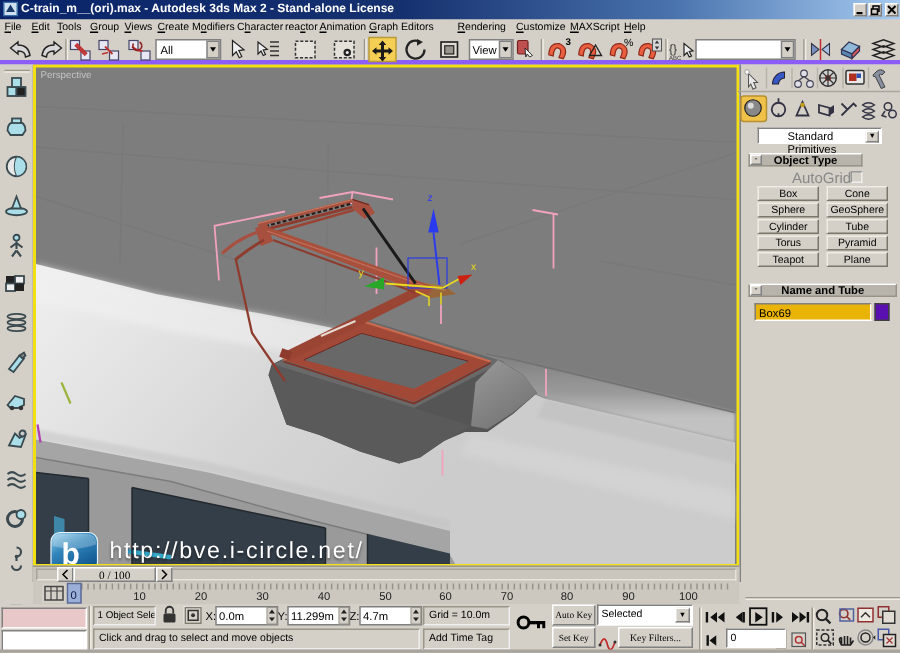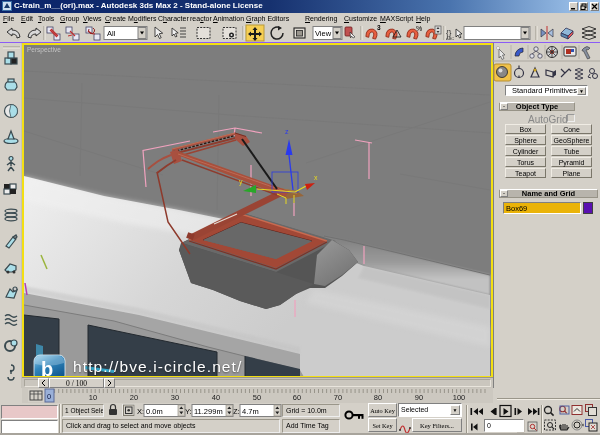--- a/index.html
+++ b/index.html
@@ -52,21 +52,21 @@
   <span class="abs" style="left:158px;top:2px;">C<u>h</u>aracter</span>
   <span class="abs" style="left:190px;top:2px;">rea<u>c</u>tor</span>
   <span class="abs" style="left:213px;top:2px;"><u>A</u>nimation</span>
   <span class="abs" style="left:246px;top:2px;"><u>G</u>raph Editors</span>
   <span class="abs" style="left:305px;top:2px;"><u>R</u>endering</span>
   <span class="abs" style="left:344px;top:2px;"><u>C</u>ustomize</span>
   <span class="abs" style="left:380px;top:2px;"><u>M</u>AXScript</span>
   <span class="abs" style="left:416px;top:2px;"><u>H</u>elp</span>
 </div>
 
-<div class="abs" id="toolbar" style="left:0;top:24px;width:600px;height:19px;background:#d4d0c8;border-bottom:1px solid #8b5cf6;">
+<div class="abs" id="toolbar" style="left:0;top:24px;width:600px;height:19px;background:#d4d0c8;border-bottom:3px solid #8b5cf6;">
   <svg class="abs" style="left:0;top:0" width="600" height="18" id="toolbarsvg">
 <path d="M20,13 q-1,-7 -8,-7 l0,-2 l-5,4 l5,4 l0,-2 q5,0 5,4 z" fill="#d8d8d8" stroke="#222" stroke-width="0.9"></path>
 <path d="M28,13 q1,-7 8,-7 l0,-2 l5,4 l-5,4 l0,-2 q-5,0 -5,4 z" fill="#d8d8d8" stroke="#222" stroke-width="0.9"></path>
 <line x1="44" y1="2" x2="44" y2="16" stroke="#9a968a"></line>
       <line x1="45" y1="2" x2="45" y2="16" stroke="#f0ece4"></line>
 <rect x="47" y="3" width="6" height="6" fill="#e8e8f4" stroke="#446" stroke-width="0.8"></rect>
       <rect x="54" y="10" width="6" height="6" fill="#e8e8f4" stroke="#446" stroke-width="0.8"></rect>
       <path d="M50,6 l7,7 m-6,-8 l7,7" stroke="#c03030" stroke-width="1.2"></path>
 <rect x="66" y="3" width="6" height="6" fill="#e8e8f4" stroke="#446" stroke-width="0.8"></rect>
       <rect x="73" y="10" width="6" height="6" fill="#e8e8f4" stroke="#446" stroke-width="0.8"></rect>
@@ -384,39 +384,39 @@
       <circle cx="44" cy="27" r="1.5" fill="#c8a020"></circle>
       <path d="M55,27 l7,2 l0,5 l-7,-2 z" fill="none" stroke="#334" stroke-width="1.2"></path>
       <path d="M62,29 l3,-2 l0,5 l-3,2 z" fill="#334"></path>
       <path d="M70,26 l4,4 l-4,4 m4,-4 l4,-4 l2,2" stroke="#334" stroke-width="1.2" fill="none"></path>
       <path d="M84,27 q4,-3 8,0 q-4,3 -8,0 z M84,31 q4,-3 8,0 q-4,3 -8,0 z M84,35 q4,-3 8,0 q-4,3 -8,0 z" fill="none" stroke="#334" stroke-width="0.9"></path>
       <circle cx="101" cy="28" r="2.5" fill="none" stroke="#334" stroke-width="1"></circle>
       <circle cx="104" cy="33" r="2.5" fill="none" stroke="#334" stroke-width="1"></circle>
       <path d="M99,31 l-2,3 l3,1" stroke="#334" stroke-width="1" fill="none"></path>
     </g>
   </svg>
-  <div class="abs" style="left:11px;top:42px;width:83px;height:11px;background:#fff;border:1px solid #808080;border-right-color:#fff;border-bottom-color:#fff;font-size:7.5px;padding-left:6px;color:#000;">Standard Primitives
+  <div class="abs" style="left:11px;top:42px;width:83px;height:11px;background:#fff;border:1px solid #808080;border-right-color:#fff;border-bottom-color:#fff;font-size:7.5px;padding-left:19px;color:#000;">Standard Primitives
     <div class="abs raised" style="right:1px;top:1px;width:9px;height:8px;background:#d4d0c8;font-size:5px;text-align:center;line-height:7px;color:#000;">▼</div>
   </div>
   <div class="abs" style="left:5px;top:59px;width:76px;height:9px;background:#b8b4ac;border:1px solid #979387;border-top-color:#fff;font-size:7.5px;font-weight:bold;text-align:center;color:#000;line-height:8px;">Object Type</div>
   <div class="abs raised" style="left:6px;top:60px;width:8px;height:7px;background:#d4d0c8;font-size:6px;line-height:5px;text-align:center;color:#000;">-</div>
   <div class="abs" style="left:21px;top:71px;width:50px;font-size:10px;color:#888;margin-left:13px;">AutoGrid</div>
   <div class="abs" style="left:73px;top:71px;width:8px;height:8px;background:#d4d0c8;border:1px solid #999;border-right-color:#eee;border-bottom-color:#eee;"></div>
   <div class="btnrow"></div>
   <div class="abs pbtn" style="left:11px;top:81px;">Box</div>
     <div class="abs pbtn" style="left:57px;top:81px;">Cone</div>
   <div class="abs pbtn" style="left:11px;top:92px;">Sphere</div>
     <div class="abs pbtn" style="left:57px;top:92px;">GeoSphere</div>
   <div class="abs pbtn" style="left:11px;top:103px;">Cylinder</div>
     <div class="abs pbtn" style="left:57px;top:103px;">Tube</div>
   <div class="abs pbtn" style="left:11px;top:114px;">Torus</div>
     <div class="abs pbtn" style="left:57px;top:114px;">Pyramid</div>
   <div class="abs pbtn" style="left:11px;top:125px;">Teapot</div>
     <div class="abs pbtn" style="left:57px;top:125px;">Plane</div>
-  <div class="abs" style="left:5px;top:146px;width:99px;height:9px;background:#b8b4ac;border:1px solid #979387;border-top-color:#fff;font-size:7.5px;font-weight:bold;text-align:center;color:#000;line-height:8px;">Name and Grid</div>
+  <div class="abs" style="left:5px;top:146px;width:99px;height:9px;background:#b8b4ac;border:1px solid #979387;border-top-color:#fff;font-size:7.5px;font-weight:bold;text-align:center;color:#000;line-height:8px;">Name and Tube</div>
   <div class="abs raised" style="left:6px;top:147px;width:8px;height:7px;background:#d4d0c8;font-size:6px;line-height:5px;text-align:center;color:#000;">-</div>
   <div class="abs" style="left:9px;top:159px;width:78px;height:12px;background:#eab308;border:1px solid #808080;border-right-color:#fff;border-bottom-color:#fff;font-size:7.5px;padding-left:2px;color:#000;line-height:11px;">Box69</div>
   <div class="abs" style="left:89px;top:159px;width:10px;height:12px;background:#5a10b0;border:1px solid #404040;"></div>
 </div>
 
 <div class="abs" id="timeslider" style="left:22px;top:377px;width:471px;height:11px;background:#c8c4bc;border-top:1px solid #9a968a;">
   <div class="abs" style="left:2px;top:1px;width:467px;height:8px;background:#cac6be;border:1px solid #a8a49a;border-right-color:#e8e4dc;border-bottom-color:#e8e4dc;"></div>
   <div class="abs raised" style="left:16px;top:0;width:11px;height:10px;background:#d4d0c8;">
       <svg width="9" height="8">
         <path d="M6,1 L3,4 L6,7" stroke="#000" stroke-width="1" fill="none"></path>

